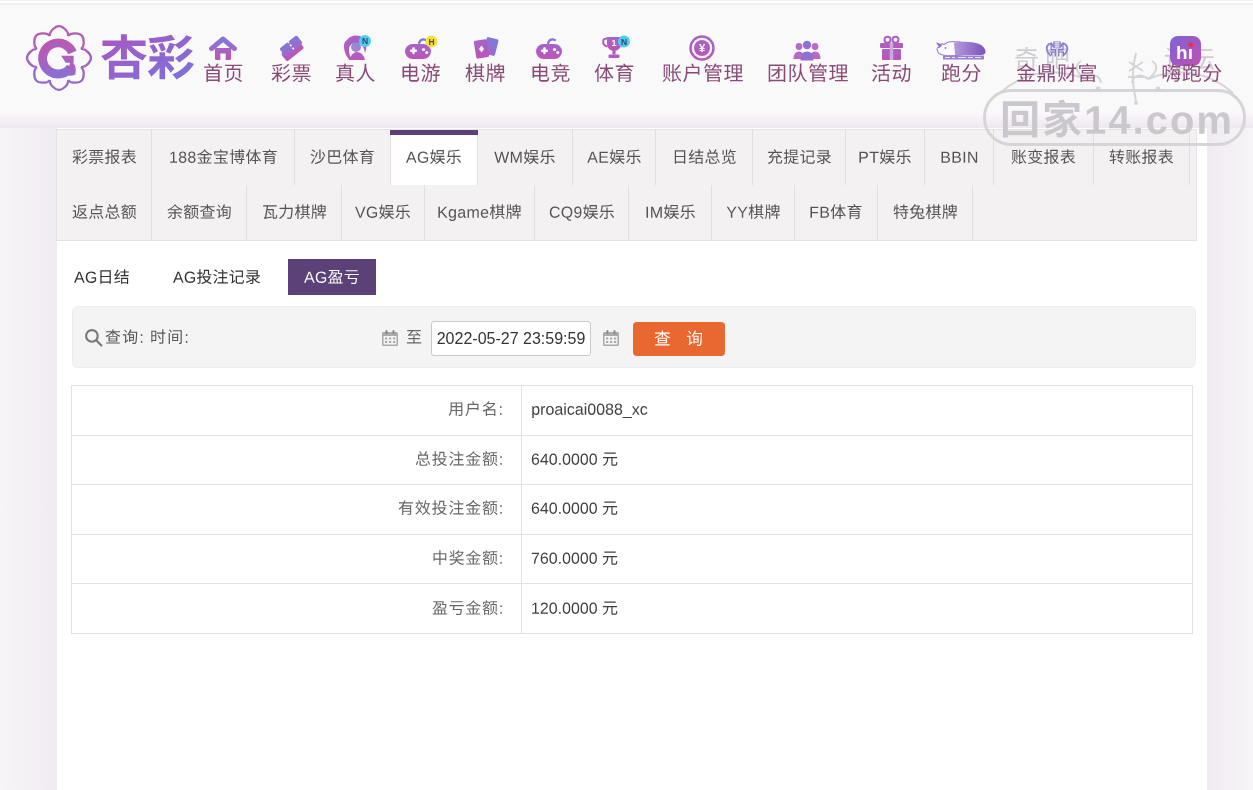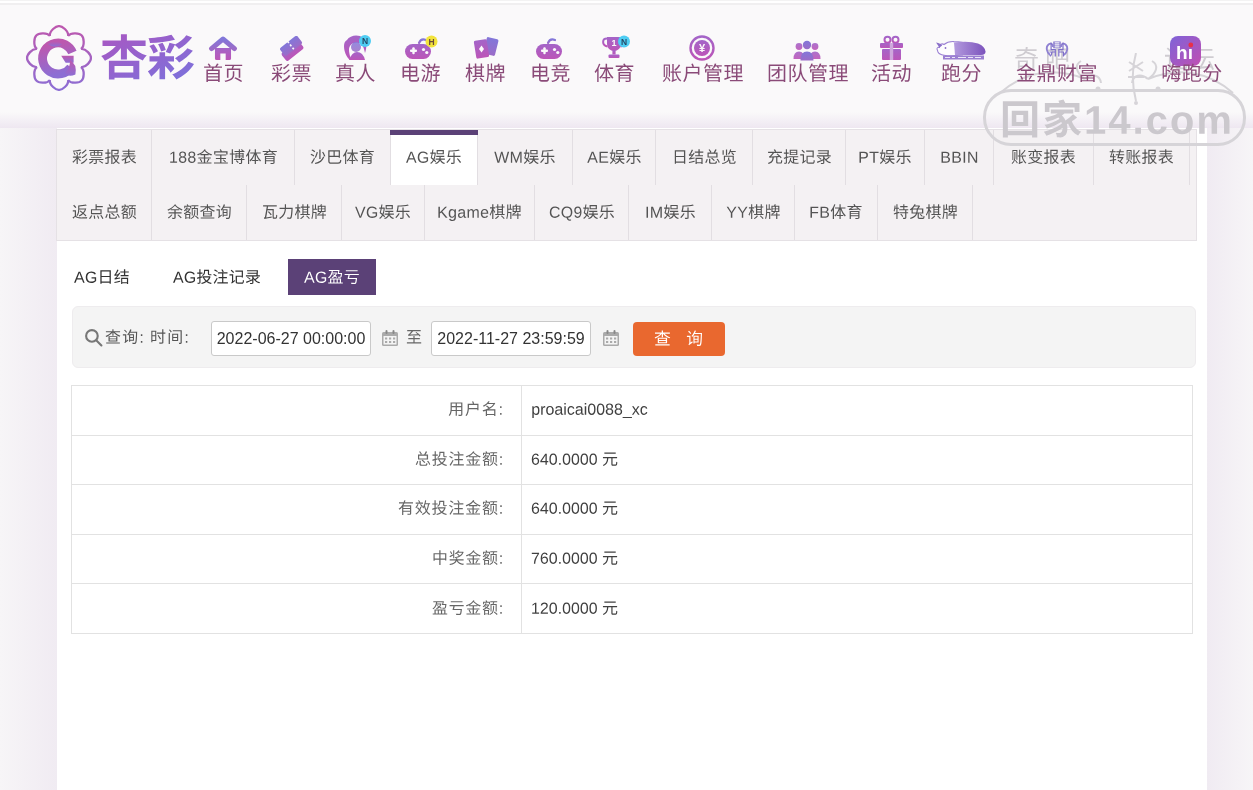--- a/index.html
+++ b/index.html
@@ -439,41 +439,40 @@
  <span class="lbl" style="left:32px">
       <svg width="40" height="20" viewBox="0 -14.72 40.05 20">
         <path d="M4.7 -3.5H11.2V-2.1H4.7ZM4.7 -5.6H11.2V-4.3H4.7ZM3.5 -6.5V-1.3H12.4V-6.5ZM1.2 -0.3V0.8H14.9V-0.3ZM7.4 -13.4V-11.4H0.9V-10.4H6.1C4.7 -8.8 2.5 -7.5 0.6 -6.8C0.8 -6.6 1.2 -6.1 1.4 -5.8C3.5 -6.7 5.9 -8.4 7.4 -10.3V-7.0H8.5V-10.3C10.0 -8.4 12.4 -6.8 14.6 -6.0C14.8 -6.3 15.2 -6.7 15.4 -6.9C13.4 -7.6 11.2 -8.9 9.8 -10.4H15.1V-11.4H8.5V-13.4Z M19.0 -12.4C19.8 -11.7 20.8 -10.6 21.2 -10.0L22.1 -10.8C21.6 -11.4 20.6 -12.4 19.9 -13.1ZM17.9 -8.4V-7.3H20.1V-1.8C20.1 -1.1 19.6 -0.6 19.4 -0.4C19.6 -0.2 19.9 0.4 20.0 0.6C20.2 0.3 20.7 -0.0 23.4 -2.1C23.2 -2.3 23.1 -2.7 23.0 -3.1L21.3 -1.9V-8.4ZM25.3 -13.4C24.6 -11.4 23.5 -9.4 22.2 -8.1C22.5 -7.9 23.0 -7.5 23.2 -7.3C23.9 -8.0 24.5 -8.9 25.1 -9.9H31.1C30.8 -3.2 30.6 -0.7 30.1 -0.2C29.9 0.0 29.7 0.1 29.4 0.1C29.0 0.1 28.2 0.1 27.2 0.0C27.4 0.3 27.6 0.8 27.6 1.2C28.4 1.2 29.4 1.2 29.9 1.2C30.4 1.1 30.8 1.0 31.1 0.5C31.8 -0.3 32.0 -2.8 32.2 -10.4C32.3 -10.6 32.3 -11.0 32.3 -11.0H25.7C26.0 -11.7 26.3 -12.4 26.5 -13.1ZM28.0 -4.7V-2.9H25.2V-4.7ZM28.0 -5.6H25.2V-7.4H28.0ZM24.1 -8.4V-1.0H25.2V-2.0H29.0V-8.4Z M35.9 -6.8V-8.5H37.4V-6.8ZM35.9 0.0V-1.6H37.4V0.0Z" fill="#555"></path>
       </svg>
     </span>
  <span class="lbl" style="left:77px">
       <svg width="40" height="20" viewBox="0 -14.72 40.05 20">
         <path d="M7.6 -7.2C8.4 -6.0 9.5 -4.3 10.0 -3.3L11.1 -3.9C10.5 -4.9 9.4 -6.5 8.6 -7.8ZM5.2 -6.4V-2.8H2.4V-6.4ZM5.2 -7.5H2.4V-11.0H5.2ZM1.3 -12.1V-0.4H2.4V-1.7H6.3V-12.1ZM12.2 -13.4V-10.2H7.0V-9.1H12.2V-0.5C12.2 -0.2 12.1 -0.1 11.8 -0.1C11.4 -0.1 10.2 -0.1 9.0 -0.1C9.2 0.2 9.4 0.8 9.4 1.1C11.0 1.1 12.1 1.1 12.6 0.9C13.2 0.7 13.4 0.4 13.4 -0.5V-9.1H15.4V-10.2H13.4V-13.4Z M18.7 -9.8V1.3H19.9V-9.8ZM18.9 -12.7C19.6 -12.0 20.5 -10.9 20.8 -10.3L21.8 -10.9C21.4 -11.6 20.6 -12.6 19.8 -13.2ZM23.3 -4.7H27.1V-2.6H23.3ZM23.3 -7.9H27.1V-5.7H23.3ZM22.2 -8.9V-1.6H28.2V-8.9ZM22.8 -12.5V-11.4H30.6V-0.2C30.6 0.0 30.5 0.1 30.3 0.1C30.1 0.1 29.4 0.1 28.8 0.1C28.9 0.4 29.1 0.9 29.2 1.2C30.1 1.2 30.8 1.2 31.2 1.0C31.7 0.8 31.8 0.5 31.8 -0.2V-12.5Z M35.9 -6.8V-8.5H37.4V-6.8ZM35.9 0.0V-1.6H37.4V0.0Z" fill="#555"></path>
       </svg>
     </span>
- <div class="dinput" style="left:138px">2022-06-27 00:00:00</div>
  <svg class="calico" style="left:308px" viewBox="0 0 18 18">
       <rect x="1" y="3" width="16" height="14" rx="1.5" fill="#aaa"></rect>
       <rect x="2.5" y="7" width="13" height="8.5" fill="#f4f4f4"></rect>
       <rect x="4.5" y="1" width="2" height="4" rx="1" fill="#888"></rect>
       <rect x="11.5" y="1" width="2" height="4" rx="1" fill="#888"></rect>
       <g fill="#aaa">
         <rect x="4" y="8.5" width="2.2" height="2"></rect>
         <rect x="8" y="8.5" width="2.2" height="2"></rect>
         <rect x="12" y="8.5" width="2.2" height="2"></rect>
         <rect x="4" y="12" width="2.2" height="2"></rect>
         <rect x="8" y="12" width="2.2" height="2"></rect>
         <rect x="12" y="12" width="2.2" height="2"></rect>
       </g>
     </svg>
  <span class="lbl" style="left:333px">
       <svg width="16" height="20" viewBox="0 -14.72 16.00 20">
         <path d="M2.3 -6.8C2.9 -7.0 3.8 -7.0 12.5 -7.4C12.9 -7.0 13.3 -6.6 13.5 -6.3L14.6 -7.0C13.7 -8.1 11.9 -9.6 10.4 -10.7L9.5 -10.1C10.2 -9.6 10.9 -9.0 11.5 -8.4L4.1 -8.1C5.1 -9.0 6.1 -10.2 7.1 -11.4H14.7V-12.6H1.2V-11.4H5.5C4.5 -10.2 3.5 -9.1 3.1 -8.7C2.6 -8.3 2.3 -8.0 2.0 -8.0C2.1 -7.6 2.3 -7.0 2.3 -6.8ZM7.4 -6.6V-4.6H2.3V-3.4H7.4V-0.5H0.9V0.7H15.2V-0.5H8.6V-3.4H13.8V-4.6H8.6V-6.6Z" fill="#666"></path>
       </svg>
     </span>
- <div class="dinput" style="left:358px">2022-11-27 23:59:59</div>
+ <div class="dinput" style="left:358px">2022-05-27 23:59:59</div>
  <svg class="calico" style="left:529px" viewBox="0 0 18 18">
       <rect x="1" y="3" width="16" height="14" rx="1.5" fill="#aaa"></rect>
       <rect x="2.5" y="7" width="13" height="8.5" fill="#f4f4f4"></rect>
       <rect x="4.5" y="1" width="2" height="4" rx="1" fill="#888"></rect>
       <rect x="11.5" y="1" width="2" height="4" rx="1" fill="#888"></rect>
       <g fill="#aaa">
         <rect x="4" y="8.5" width="2.2" height="2"></rect>
         <rect x="8" y="8.5" width="2.2" height="2"></rect>
         <rect x="12" y="8.5" width="2.2" height="2"></rect>
         <rect x="4" y="12" width="2.2" height="2"></rect>

